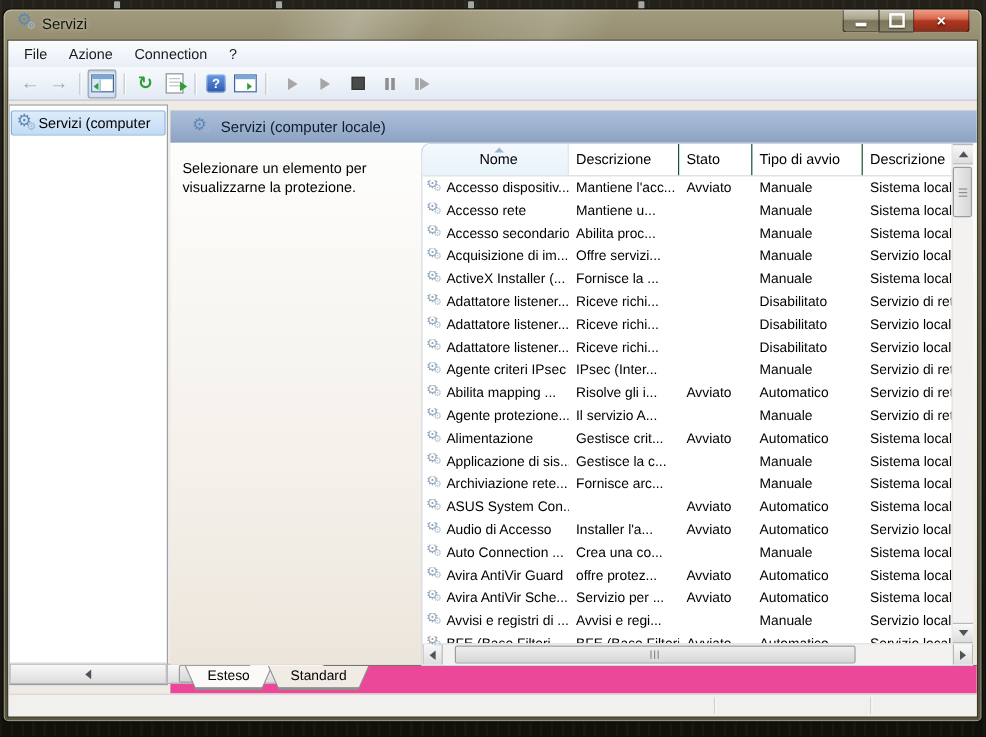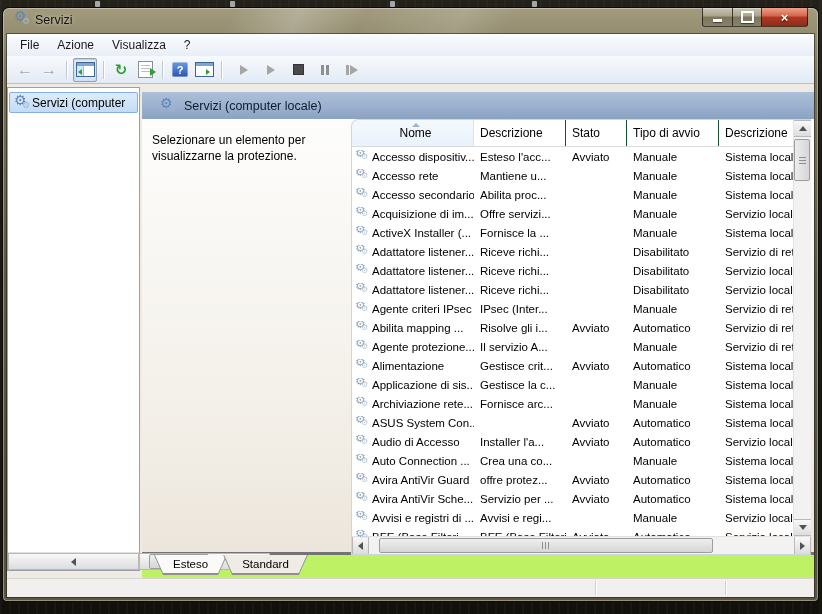--- a/index.html
+++ b/index.html
@@ -116,21 +116,21 @@
   .v-fill{flex:1;}
   .hsb{height:17px;flex:0 0 auto;background:#f3f2f0;border-top:1px solid #e4e2de;display:flex;}
   .hsb .sb-btn{width:17px;height:100%;border-top:none;border-bottom:none;}
   .h-track{flex:1;position:relative;}
   .h-thumb{position:absolute;left:10px;top:1px;bottom:1px;width:78%;background:linear-gradient(180deg,#efefef,#d6d6d6);
     border:1px solid #9d9d9d;border-radius:2px;display:flex;align-items:center;justify-content:center;gap:2px;}
   .h-thumb i{display:block;width:1px;height:7px;background:#8e8e8e;}
   .tree-hsb .h-thumb{width:58px;}
 
   
-  .tabs-strip{height:23px;flex:0 0 auto;display:flex;padding-left:12px;border-top:3px solid #737373;background:#bef264;}
+  .tabs-strip{height:23px;flex:0 0 auto;display:flex;padding-left:12px;border-top:1px solid #737373;background:#ec4899;}
   .tab{position:relative;height:20px;margin-right:-4px;clip-path:polygon(0 0,100% 0,calc(100% - 9px) 100%,9px 100%);
     background:#8f8f8f;padding:0;}
   .tab-inner{display:flex;align-items:center;justify-content:center;height:18px;margin:0 1px 1px 1px;
     clip-path:polygon(0 0,100% 0,calc(100% - 8px) 100%,8px 100%);
     background:#fbfaf8;font-size:11.5px;color:#000;padding:0 18px;}
   .tab.inactive .tab-inner{background:#f0ece5;}
 
   
   .statusbar{height:18px;flex:0 0 auto;background:#f1f0ee;border-top:1px solid #d6d4d0;position:relative;}
   .sb-div{position:absolute;top:2px;bottom:2px;width:1px;background:#d3d1cd;box-shadow:1px 0 0 #fff;}
@@ -165,21 +165,21 @@
             <span class="glyph-close">×</span>
           </div>
       </div>
     </div>
 
     <div class="client">
 
       <div class="menubar">
         <span class="menu-item">File</span>
         <span class="menu-item">Azione</span>
-        <span class="menu-item">Visualizza</span>
+        <span class="menu-item">Connection</span>
         <span class="menu-item">?</span>
       </div>
 
       <div class="toolbar">
         <div class="tb-btn">
             <span class="nav-arrow">←</span>
           </div>
         <div class="tb-btn">
             <span class="nav-arrow">→</span>
           </div>
@@ -302,21 +302,21 @@
                   <div class="rows">
 
                       <div class="row grid-cols">
                         <div class="cell c-name">
                           <span class="svc">
                             <span class="ga">⚙</span>
                             <span class="gb">⚙</span>
                           </span>
                           <span>Accesso dispositiv...</span>
                         </div>
-                        <div class="cell">Esteso l'acc...</div>
+                        <div class="cell">Mantiene l'acc...</div>
                         <div class="cell">Avviato</div>
                         <div class="cell">Manuale</div>
                         <div class="cell">Sistema locale</div>
                       </div>
 
                       <div class="row grid-cols">
                         <div class="cell c-name">
                           <span class="svc">
                             <span class="ga">⚙</span>
                             <span class="gb">⚙</span>

